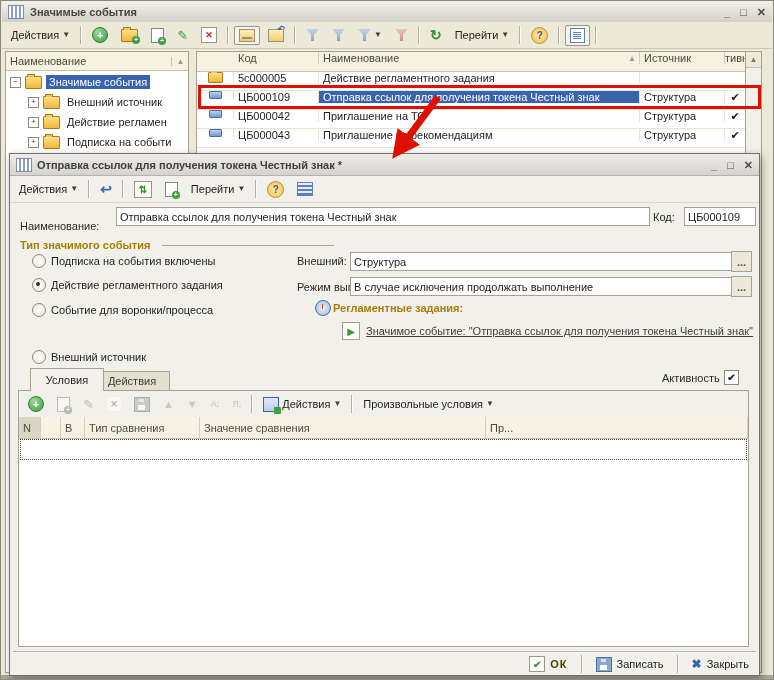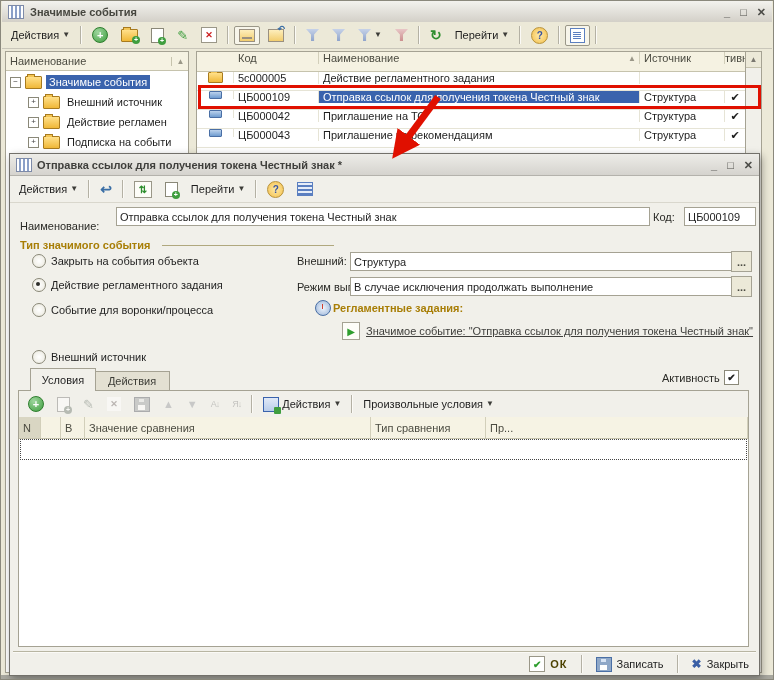--- a/index.html
+++ b/index.html
@@ -345,21 +345,21 @@
     <span class="flabel" style="left:10px;top:66px">Наименование:</span>
     <span class="finput" style="left:106px;top:53px;width:526px">Отправка ссылок для получения токена Честный знак</span>
     <span class="flabel" style="left:643px;top:57px">Код:</span>
     <span class="finput" style="left:674px;top:53px;width:64px">ЦБ000109</span>
 
     <span class="grp-title" style="left:10px;top:85px">Тип значимого события</span>
     <span class="grp-line" style="left:152px;top:91px;width:172px"></span>
 
     <span class="radio-row" style="left:22px;top:100px">
       <span class="radio"></span>
-      <span>Закрыть на события объекта</span>
+      <span>Подписка на события включены</span>
     </span>
     <span class="radio-row" style="left:22px;top:124px">
       <span class="radio on"></span>
       <span>Действие регламентного задания</span>
     </span>
     <span class="radio-row" style="left:22px;top:149px">
       <span class="radio"></span>
       <span>Событие для воронки/процесса</span>
     </span>
     <span class="radio-row" style="left:22px;top:196px">
@@ -374,21 +374,21 @@
     <span class="finput" style="left:340px;top:123px;width:376px">В случае исключения продолжать выполнение</span>
     <span class="browse" style="left:721px;top:122px">...</span>
 
     <span class="ic ic-clock" style="position:absolute;left:305px;top:146px"></span>
     <span class="grp-title" style="left:323px;top:148px">Регламентные задания:</span>
     <span class="linkrow" style="left:332px;top:168px">
       <span class="ic ic-play">▶</span>
       <span class="evlink">Значимое событие: "Отправка ссылок для получения токена Честный знак"</span>
     </span>
 
-    <span class="tab active" style="left:20px;top:214px;width:66px;height:23px">Условия</span>
+    <span class="tab active" style="left:20px;top:214px;width:74px;height:23px">Условия</span>
     <span class="tab inactive" style="left:84px;top:217px;width:76px;height:20px">Действия</span>
     <span class="flabel" style="left:652px;top:218px">Активность</span>
     <span class="cb" style="position:absolute;left:714px;top:216px">✔</span>
 
     <div class="condbox">
       <div class="toolbar cond-tb">
         <span class="tbtn">
             <span class="ic ic-plus">+</span>
           </span>
         <span class="tbtn dis">
@@ -426,22 +426,22 @@
         <span class="sep"></span>
         <span class="tbtn">
           <span>Произвольные условия</span>
           <span class="dd">▼</span>
         </span>
       </div>
       <div class="cond-h">
         <span class="ch num" style="width:22px">N</span>
         <span class="ch" style="width:20px"></span>
         <span class="ch" style="width:24px">В</span>
+        <span class="ch" style="width:115px">Тип сравнения</span>
         <span class="ch" style="width:286px">Значение сравнения</span>
-        <span class="ch" style="width:115px">Тип сравнения</span>
         <span class="ch" style="flex:1">Пр...</span>
       </div>
       <div class="dotrow"></div>
     </div>
 
     <div class="dlg-footline"></div>
     <div class="dlg-footer">
       <span class="fbtn">
         <span class="ic ic-okdoc">✔</span>
         <span class="ok-text">ОК</span>

